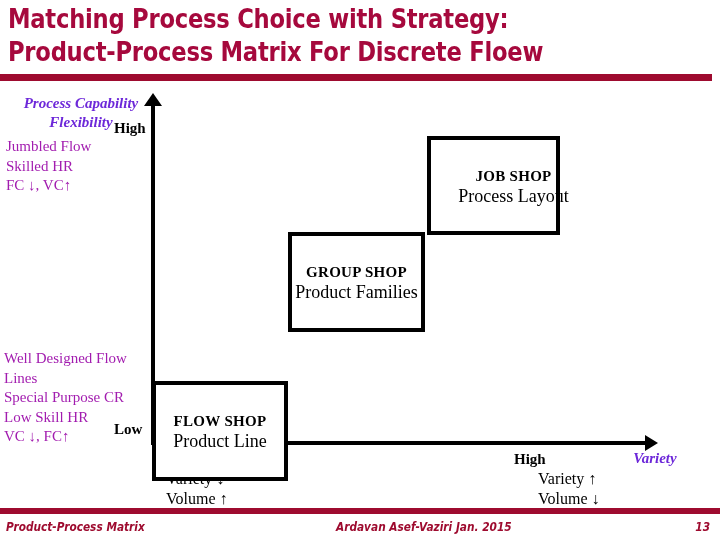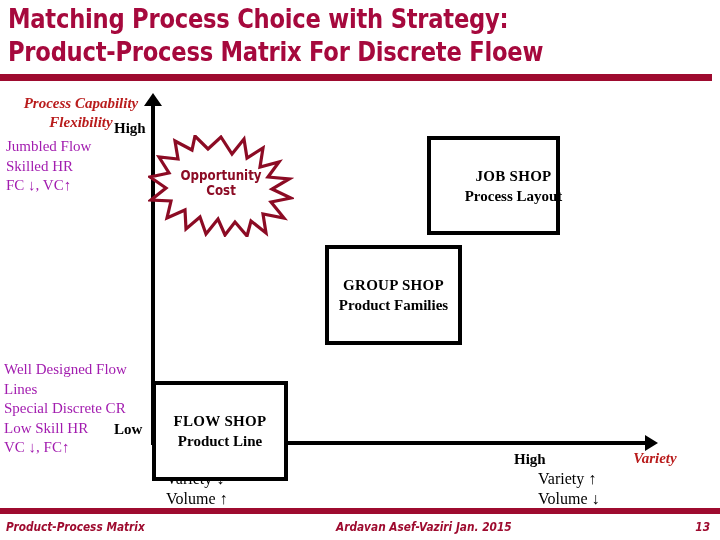--- a/index.html
+++ b/index.html
@@ -84,21 +84,21 @@
     border-bottom: 8px solid transparent;
     border-left: 13px solid #000000;
   }
 
   
   .axis-name {
     position: absolute;
     font-family: "Liberation Serif", serif;
     font-style: italic;
     font-weight: bold;
-    color: #b91c1c;
+    color: #6d28d9;
     font-size: 15px;
     line-height: 19px;
     white-space: nowrap;
   }
   #y-axis-name {
     left: 14px;
     top: 94px;
     width: 134px;
     text-align: center;
   }
@@ -126,21 +126,21 @@
   
   .corner-text {
     position: absolute;
     font-family: "Liberation Serif", serif;
     font-size: 15px;
     line-height: 19.5px;
     color: #a21caf;
     white-space: nowrap;
   }
   #top-left-text  { left: 6px;  top: 137px; }
-  #bottom-left-text { left: 4px; top: 360px; }
+  #bottom-left-text { left: 4px; top: 349px; }
 
   
   .axis-stack {
     position: absolute;
     font-family: "Liberation Serif", serif;
     font-size: 16px;
     line-height: 20px;
     color: #000000;
     white-space: nowrap;
   }
@@ -162,28 +162,28 @@
     font-family: "Liberation Serif", serif;
     font-weight: bold;
     font-size: 15px;
     line-height: 20px;
     color: #000000;
     letter-spacing: 0.3px;
     white-space: nowrap;
   }
   .box-sub {
     font-family: "Liberation Serif", serif;
-    font-weight: bold;
-    font-size: 15px;
+    font-weight: normal;
+    font-size: 18px;
     line-height: 20px;
     color: #000000;
     white-space: nowrap;
   }
   #box-job   { left: 427px; top: 136px; width: 133px; height: 99px; padding-left: 40px; }
-  #box-group { left: 288px; top: 245px; width: 137px; height: 100px; margin-left: 37px; }
+  #box-group { left: 288px; top: 232px; width: 137px; height: 100px; }
   #box-flow  { left: 152px; top: 349px; width: 136px; height: 100px; margin-top: 32px; }
 
   
   #starburst {
     position: absolute;
     left: 148px;
     top: 135px;
     width: 146px;
     height: 102px;
   }
@@ -261,21 +261,21 @@
 
   <div class="corner-text" id="top-left-text">
     <div>Jumbled Flow</div>
     <div>Skilled HR</div>
     <div>FC ↓, VC↑</div>
   </div>
 
   <div class="corner-text" id="bottom-left-text">
     <div>Well Designed Flow</div>
     <div>Lines</div>
-    <div>Special Discrete CR</div>
+    <div>Special Purpose CR</div>
     <div>Low Skill HR</div>
     <div>VC ↓, FC↑</div>
   </div>
 
   <div class="axis-stack" id="low-stack">
     <div>Variety ↓</div>
     <div>Volume ↑</div>
   </div>
   <div class="axis-stack" id="high-stack">
     <div>Variety ↑</div>
@@ -290,28 +290,19 @@
   <div class="matrix-box" id="box-group">
     <div class="box-title">GROUP SHOP</div>
     <div class="box-sub">Product Families</div>
   </div>
 
   <div class="matrix-box" id="box-flow">
     <div class="box-title">FLOW SHOP</div>
     <div class="box-sub">Product Line</div>
   </div>
 
-  <div id="starburst">
-    <svg width="146" height="102" viewBox="0 0 146 102">
-      <polygon points="73,2 84,19 96,4 99,23 115,13 112,32 131,27 120,42 141,44 124,54 143,63 123,67 136,83 115,79 118,98 103,86 99,101 87,87 77,100 70,84 58,99 52,82 38,94 37,75 19,83 23,66 3,65 18,53 2,42 21,38 11,22 30,24 27,6 44,15 47,1 60,14" fill="#ffffff" stroke="#8C0B24" stroke-width="3.2" stroke-linejoin="miter"></polygon>
-    </svg>
-    <div id="starburst-label">
-      <div>Opportunity</div>
-      <div>Cost</div>
-    </div>
-  </div>
 
   <div id="footer-rule"></div>
   <div class="footer-text" id="footer-left">Product-Process Matrix</div>
   <div class="footer-text" id="footer-center">Ardavan Asef-Vaziri   Jan. 2015</div>
   <div class="footer-text" id="footer-page">13</div>
 
 </div>
 
 </body></html>

